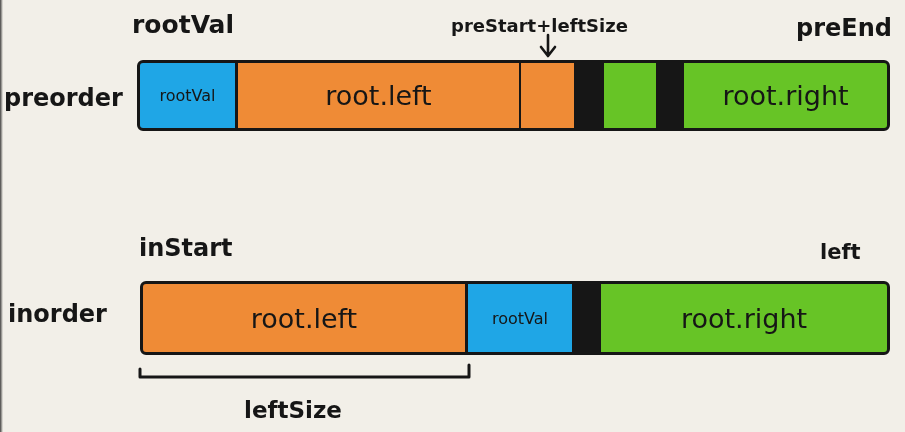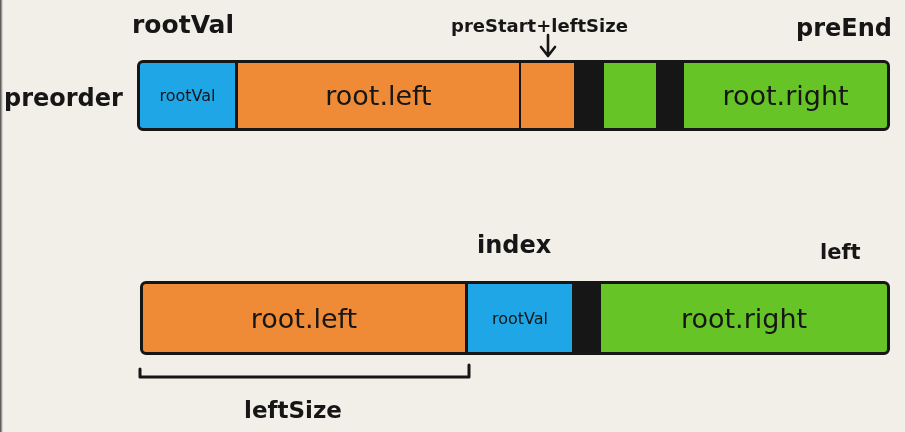--- a/index.html
+++ b/index.html
@@ -87,25 +87,26 @@
   <div class="lbl" id="preend-label">preEnd</div>
 
   <div class="bar" id="pre-bar">
     <div class="seg c-blue div-thick small-text" id="pre-seg-rootval">rootVal</div>
     <div class="seg c-orange div-thin" id="pre-seg-left">root.left</div>
     <div class="seg c-orange div-heavy" id="pre-seg-left-last"></div>
     <div class="seg c-green div-thin" id="pre-seg-right-first"></div>
     <div class="seg c-green" id="pre-seg-right">root.right</div>
   </div>
 
+  <div class="lbl" id="instart-label">inStart</div>
 
-  <div class="lbl" id="index-label">index</div>
 
   <div class="lbl" id="inend-label">left</div>
 
+  <div class="lbl row-label" id="in-row-label">inorder</div>
 
   <div class="bar" id="in-bar">
     <div class="seg c-orange div-thick" id="in-seg-left">root.left</div>
     <div class="seg c-blue div-thick small-text" id="in-seg-rootval">rootVal</div>
     <div class="seg c-green" id="in-seg-right">root.right</div>
   </div>
 
   <svg id="leftsize-bracket" width="338" height="20" viewBox="0 0 338 20">
     <polyline points="3,7 3,15 332,15 332,3" fill="none" stroke="#161616" stroke-width="3" stroke-linecap="round" stroke-linejoin="round"></polyline>
   </svg>

